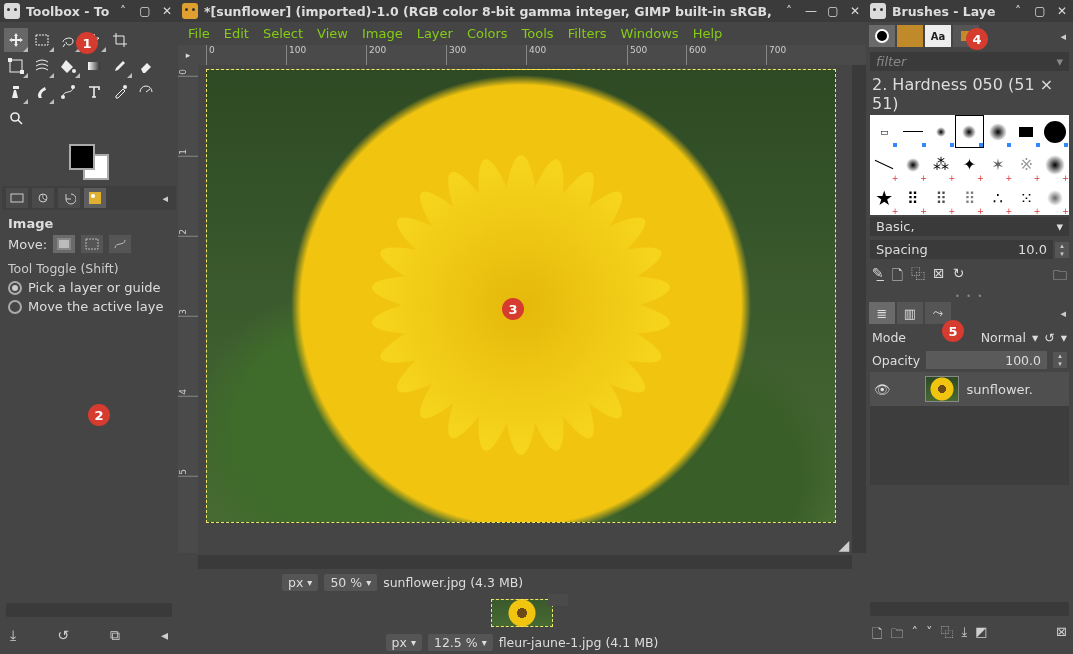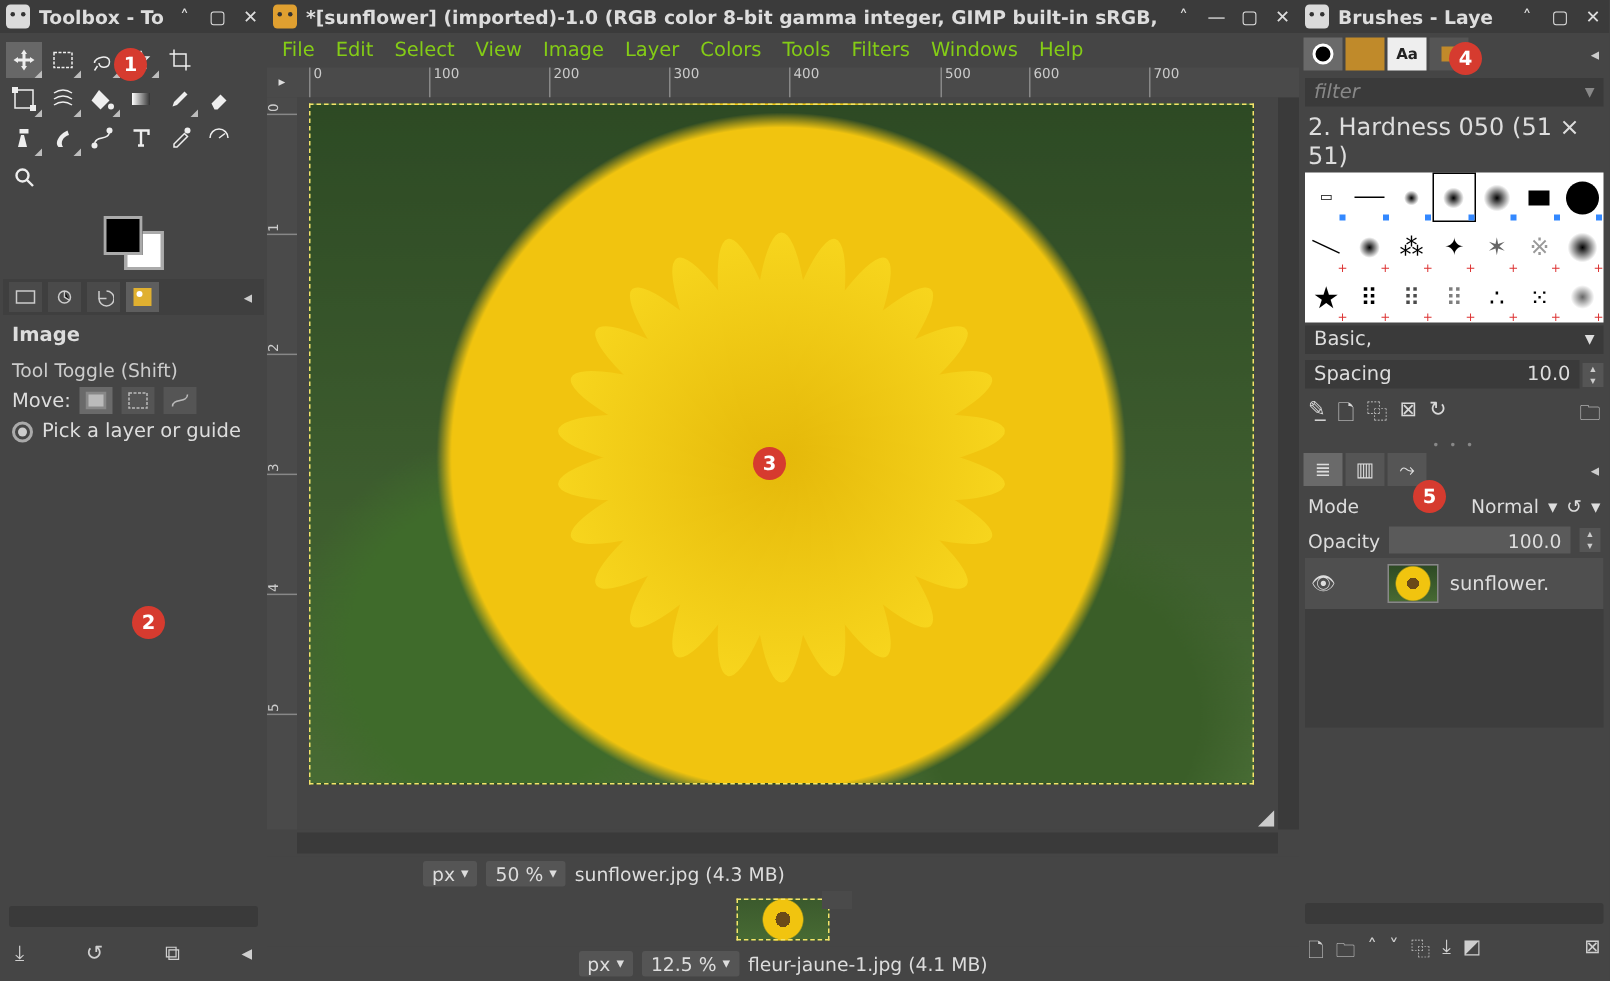--- a/index.html
+++ b/index.html
@@ -347,43 +347,47 @@
         <div class="dock-tab active">
             <svg width="14" height="14">
               <rect x="1" y="1" width="12" height="12" fill="#e0b030"></rect>
               <circle cx="5" cy="5" r="2" fill="#fff"></circle>
             </svg>
           </div>
         <span class="chev-right">◂</span>
       </div>
 
       <div class="opt-heading">Image</div>
-      <div class="opt-row" style="font-size:12.5px;color:#ccc;padding-top:6px">Tool Toggle  (Shift)</div>
       <div class="opt-row">
         <span>Move:</span>
         <span class="mini active">
             <svg width="14" height="12">
               <rect x="0" y="0" width="14" height="12" fill="#888"></rect>
               <rect x="2" y="2" width="10" height="8" fill="#bbb"></rect>
             </svg>
           </span>
         <span class="mini">
             <svg width="14" height="12">
               <rect x="1" y="1" width="12" height="10" fill="none" stroke="#bbb" stroke-dasharray="2 1"></rect>
             </svg>
           </span>
         <span class="mini">
             <svg width="14" height="12">
               <path d="M2 10C2 4 12 8 12 2" stroke="#bbb" fill="none"></path>
             </svg>
           </span>
       </div>
+      <div class="opt-row" style="font-size:12.5px;color:#ccc;padding-top:6px">Tool Toggle  (Shift)</div>
       <div class="opt-row">
         <span class="radio on"></span>
         <span>Pick a layer or guide</span>
+      </div>
+      <div class="opt-row">
+        <span class="radio"></span>
+        <span>Move the active laye</span>
       </div>
 
       <div style="flex:1"></div>
       <div class="left-scroll"></div>
       <div class="left-footer">
         <span>⤓</span>
         <span>↺</span>
         <span>⧉</span>
         <span>◂</span>
       </div>

